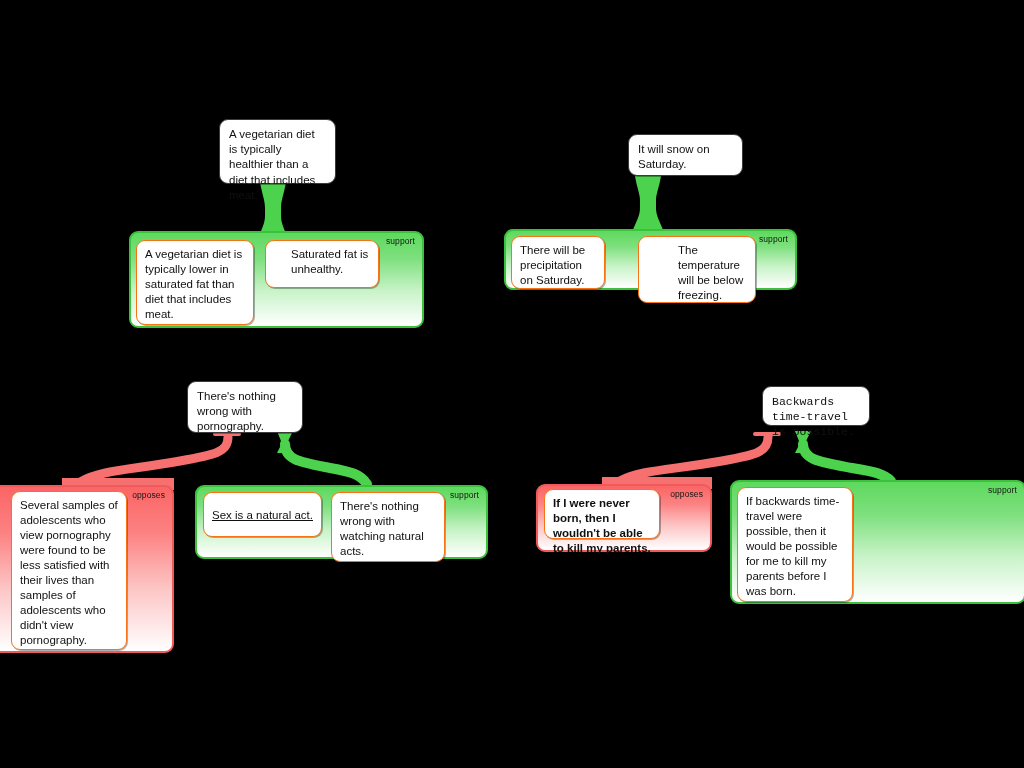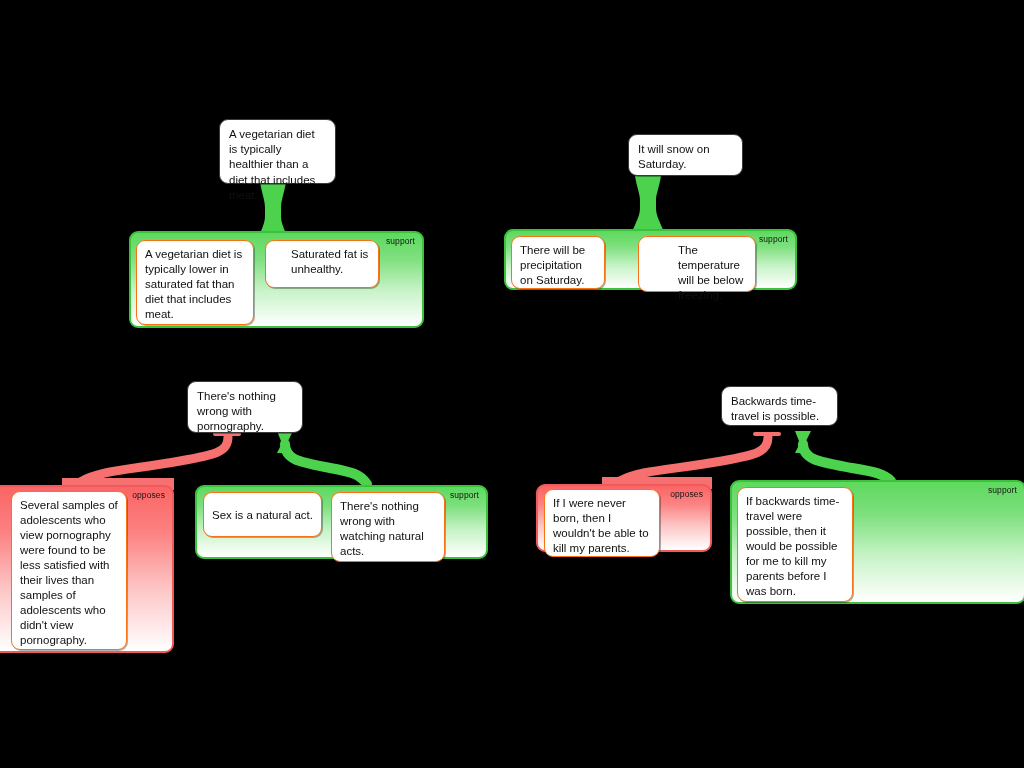--- a/index.html
+++ b/index.html
@@ -147,57 +147,57 @@
   </div>
 
   <div class="panel support" style="left:504px; top:229px; width:293px; height:61px;">
     <span class="panel-tag">support</span>
   </div>
 
   <div class="card" style="left:511px; top:236px; width:94px; height:53px;">
     <span>There will be precipitation on Saturday.</span>
   </div>
 
-  <div class="card" style="left:638px; top:236px; width:118px; height:56px;padding-left:39px;">
+  <div class="card" style="left:638px; top:236px; width:118px; height:67px;padding-left:39px;">
     <span>The temperature will be below freezing.</span>
   </div>
 
   <div class="claim-box" style="left:187px; top:381px; width:116px; height:52px;">
     <span>There's nothing wrong with pornography.</span>
   </div>
 
   <div class="panel opposes" style="left:-8px; top:485px; width:182px; height:168px;">
     <span class="panel-tag">opposes</span>
   </div>
 
   <div class="card" style="left:11px; top:491px; width:116px; height:159px;">
     <span>Several samples of adolescents who view pornography were found to be less satisfied with their lives than samples of adolescents who didn't view pornography.</span>
   </div>
 
   <div class="panel support" style="left:195px; top:485px; width:293px; height:74px;">
     <span class="panel-tag">support</span>
   </div>
 
-  <div class="card vcenter" style="left:203px; top:492px; width:119px; height:45px;">
+  <div class="card vcenter" style="left:203px; top:492px; width:119px; height:45px;text-decoration:underline;">
     <span>Sex is a natural act.</span>
   </div>
 
   <div class="card" style="left:331px; top:492px; width:114px; height:70px;">
     <span>There's nothing wrong with watching natural acts.</span>
   </div>
 
-  <div class="claim-box" style="left:721px; top:386px; width:117px; height:40px;">
+  <div class="claim-box" style="left:762px; top:386px; width:108px; height:40px;font-family:Liberation Mono, monospace;">
     <span>Backwards time-travel is possible.</span>
   </div>
 
   <div class="panel opposes" style="left:536px; top:484px; width:176px; height:68px;">
     <span class="panel-tag">opposes</span>
   </div>
 
-  <div class="card" style="left:544px; top:489px; width:116px; height:68px;">
+  <div class="card" style="left:544px; top:489px; width:116px; height:50px;font-weight:bold;">
     <span>If I were never born, then I wouldn't be able to kill my parents.</span>
   </div>
 
   <div class="panel support" style="left:730px; top:480px; width:296px; height:124px;">
     <span class="panel-tag">support</span>
   </div>
 
   <div class="card" style="left:737px; top:487px; width:116px; height:115px;">
     <span>If backwards time-travel were possible, then it would be possible for me to kill my parents before I was born.</span>
   </div>

